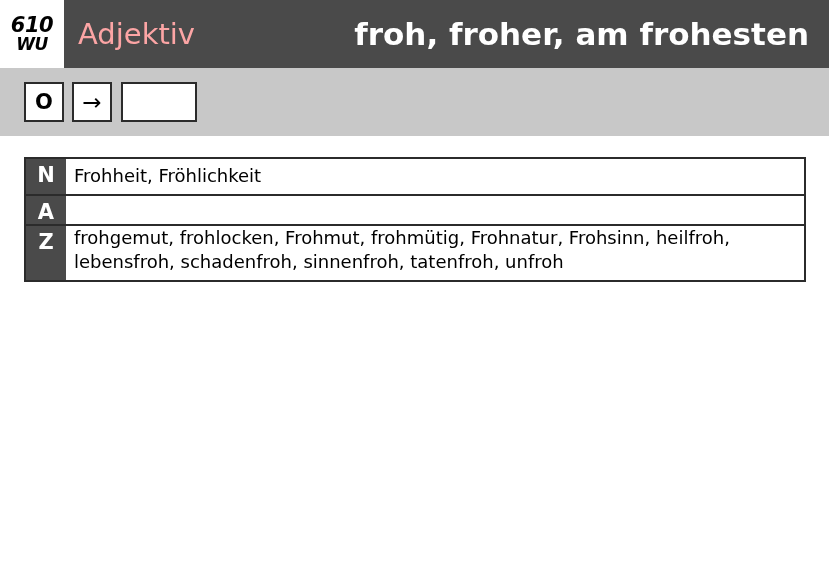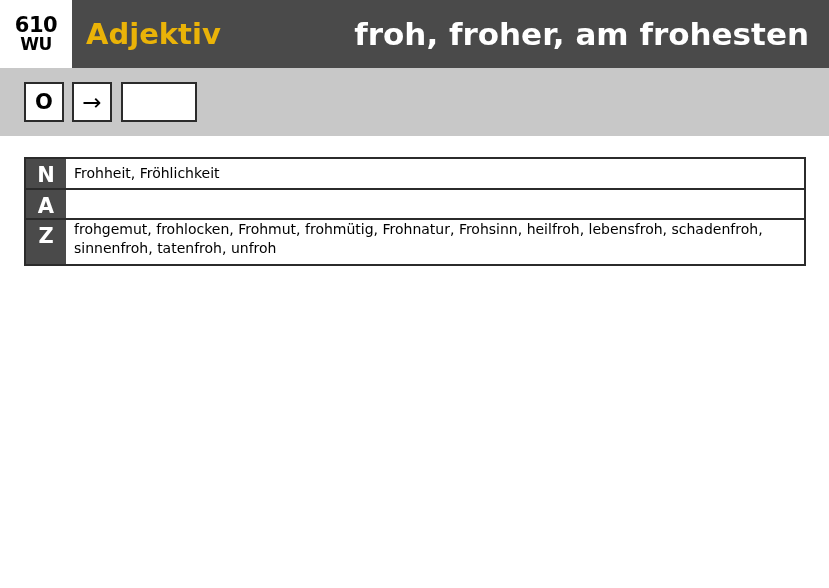--- a/index.html
+++ b/index.html
@@ -17,45 +17,46 @@
   
   .header {
     position: relative;
     width: 829px;
     height: 68px;
     background: #4a4a4a;
     display: flex;
     align-items: stretch;
   }
   .code-box {
-    width: 72px;
+    width: 64px;
     height: 68px;
     background: #ffffff;
     color: #000000;
     display: flex;
     flex-direction: column;
     align-items: center;
     justify-content: center;
     flex: 0 0 auto;
     line-height: 1.0;
+    font-style: italic;
   }
   .code-num {
     font-size: 21px;
     font-weight: bold;
     letter-spacing: -0.5px;
   }
   .code-sub {
     font-size: 17px;
     font-weight: bold;
     letter-spacing: -0.5px;
   }
   .header-title {
-    color: #eab308;
+    color: #fca5a5;
     font-size: 29px;
-    font-weight: bold;
+    font-weight: normal;
     padding-left: 14px;
     display: flex;
     align-items: center;
     letter-spacing: 0px;
   }
   .header-forms {
     color: #ffffff;
     font-size: 31px;
     font-weight: bold;
     margin-left: auto;
@@ -143,21 +144,21 @@
     font-weight: bold;
     display: flex;
     align-items: flex-start;
     justify-content: center;
     padding-top: 4px;
     box-sizing: border-box;
   }
   .row-val {
     flex: 1 1 auto;
     padding: 5px 6px 6px 8px;
-    font-size: 14px;
+    font-size: 18px;
     color: #000000;
     line-height: 1.32;
     box-sizing: border-box;
   }
   .row.tall .row-val {
     padding-top: 0;
     padding-bottom: 7px;
   }
 </style>
 </head>

